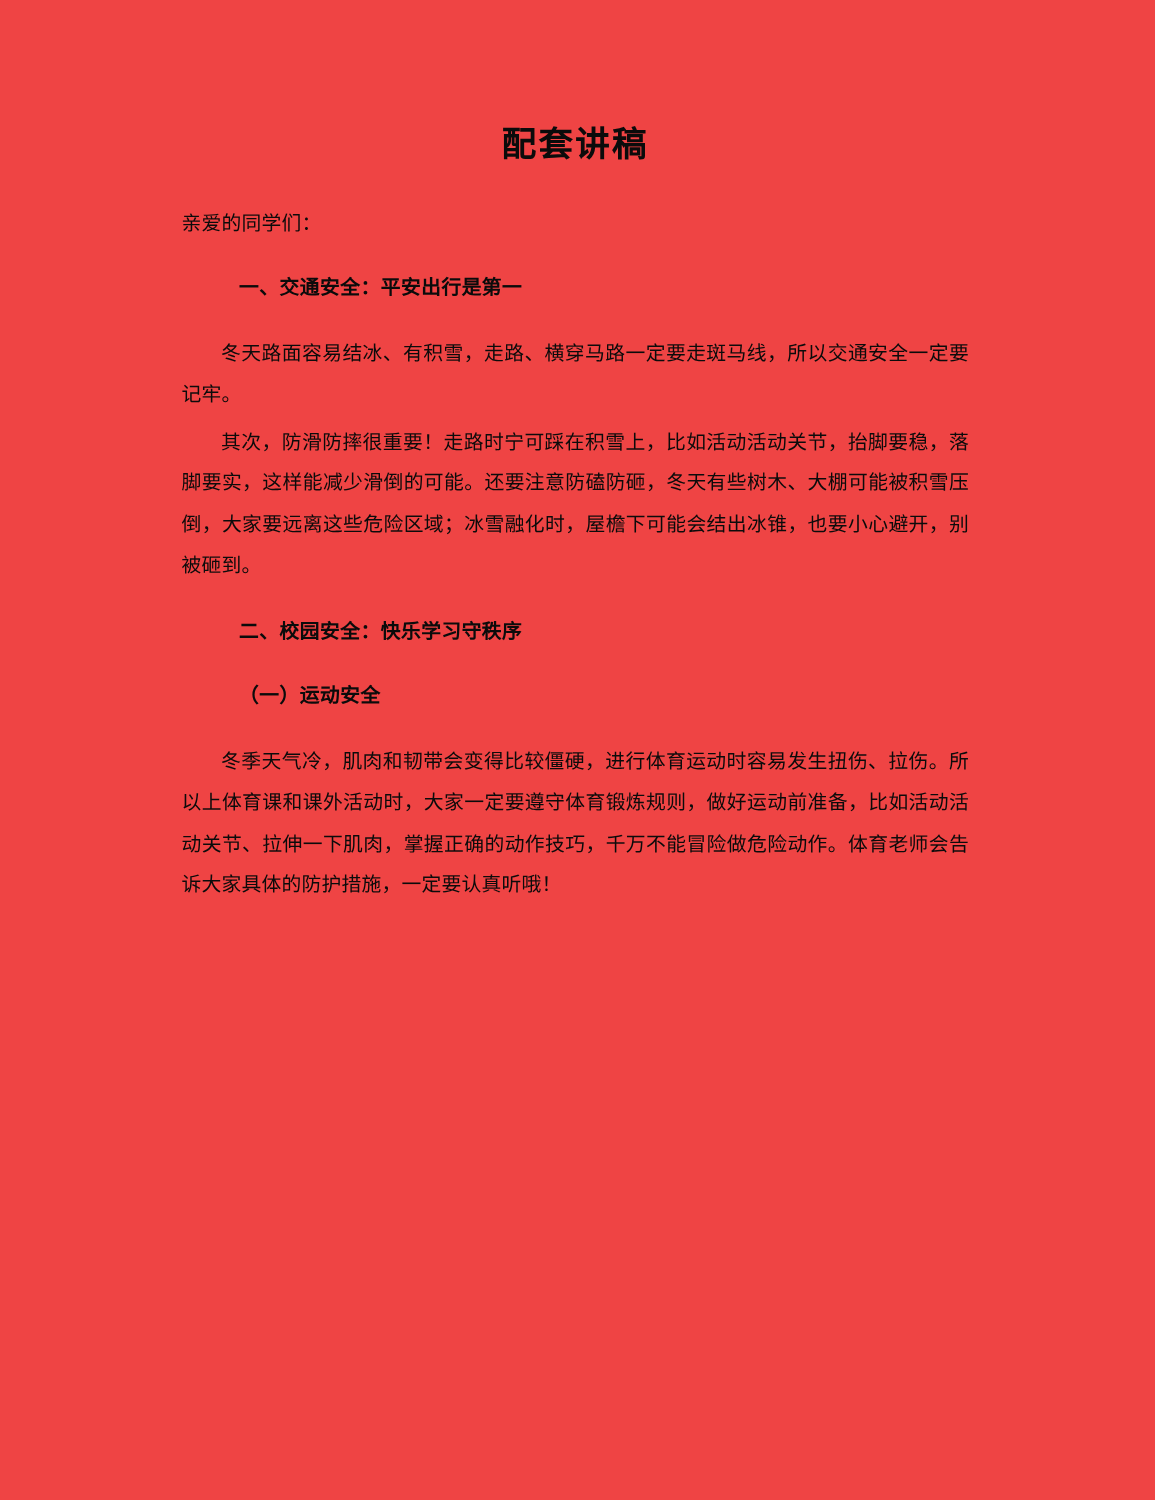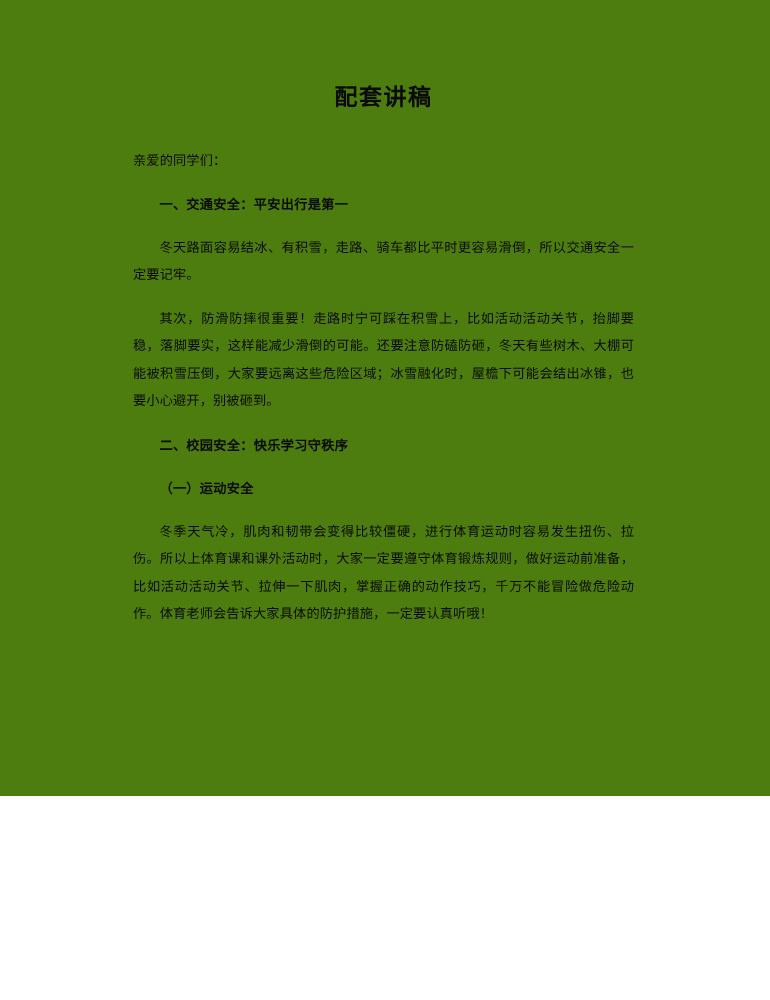--- a/index.html
+++ b/index.html
@@ -13,22 +13,22 @@
     height: 1000px;
     overflow: hidden;
     font-family: "DejaVu Serif", "Liberation Serif", serif;
     color: #0b0b0b;
     -webkit-font-smoothing: antialiased;
   }
 
   .page {
     position: relative;
     width: 770px;
-    height: 796px;
-    background: #4d7c0f;
+    height: 1000px;
+    background: #ef4444;
     box-sizing: border-box;
   }
 
   .content {
     position: absolute;
     left: 117px;
     top: 0;
     width: 533px;
   }
 
@@ -50,27 +50,26 @@
     margin: 0;
     padding-top: 20px;
     letter-spacing: 0.15px;
     text-align: justify;
     text-justify: inter-ideograph;
   }
 
   p.body-par {
     font-size: 13.2px;
     line-height: 27.5px;
-    margin: 16px;
+    margin: 4px;
     text-indent: 2em;
     text-align: justify;
     text-justify: inter-ideograph;
     letter-spacing: 0.15px;
     word-break: break-all;
-    font-family: Liberation Mono, monospace;
   }
 
   p.body-par.no-indent {
     text-indent: 0;
   }
 
   h2.section-head,
   h3.sub-head {
     font-size: 13.2px;
     line-height: 27.5px;
@@ -87,21 +86,21 @@
 <div class="page">
   <div class="content">
 
     <h1 class="doc-title">配套讲稿</h1>
 
     <p class="body-par no-indent salutation">亲爱的同学们：</p>
 
 
     <h2 class="section-head">一、交通安全：平安出行是第一</h2>
 
-    <p class="body-par">冬天路面容易结冰、有积雪，走路、骑车都比平时更容易滑倒，所以交通安全一定要记牢。</p>
+    <p class="body-par">冬天路面容易结冰、有积雪，走路、横穿马路一定要走斑马线，所以交通安全一定要记牢。</p>
 
 
     <p class="body-par">其次，防滑防摔很重要！走路时宁可踩在积雪上，比如活动活动关节，抬脚要稳，落脚要实，这样能减少滑倒的可能。还要注意防磕防砸，冬天有些树木、大棚可能被积雪压倒，大家要远离这些危险区域；冰雪融化时，屋檐下可能会结出冰锥，也要小心避开，别被砸到。</p>
 
 
     <h2 class="section-head">二、校园安全：快乐学习守秩序</h2>
 
 
     <h3 class="sub-head">（一）运动安全</h3>
 

